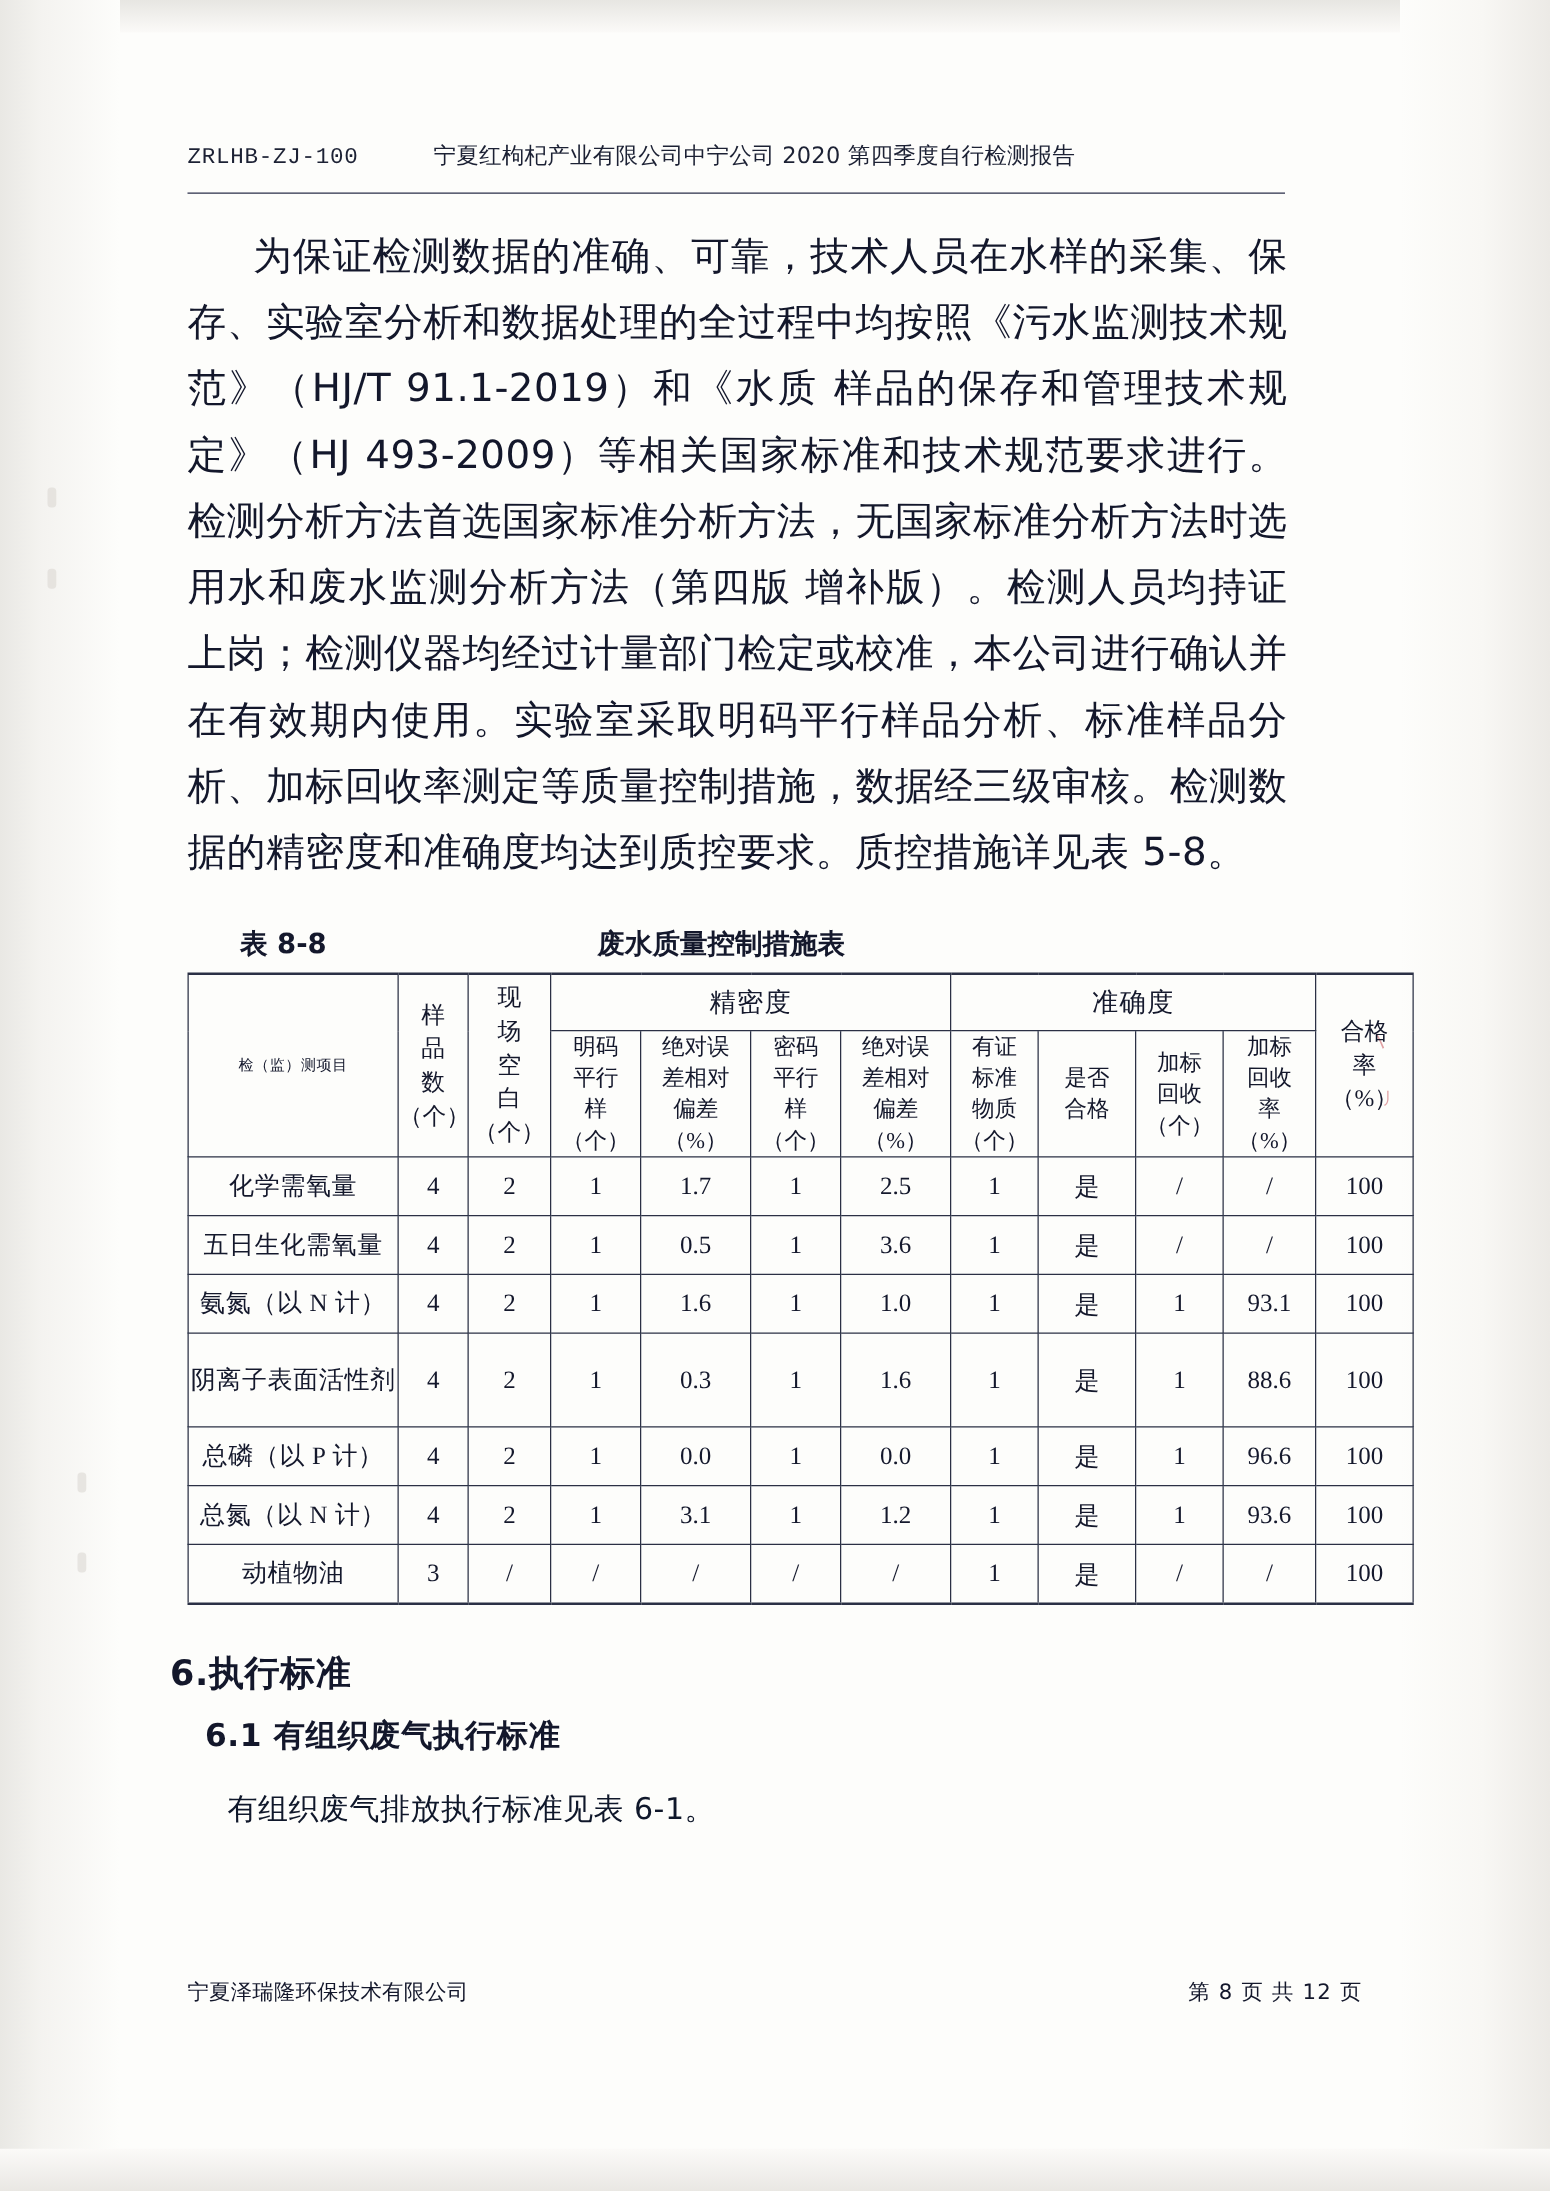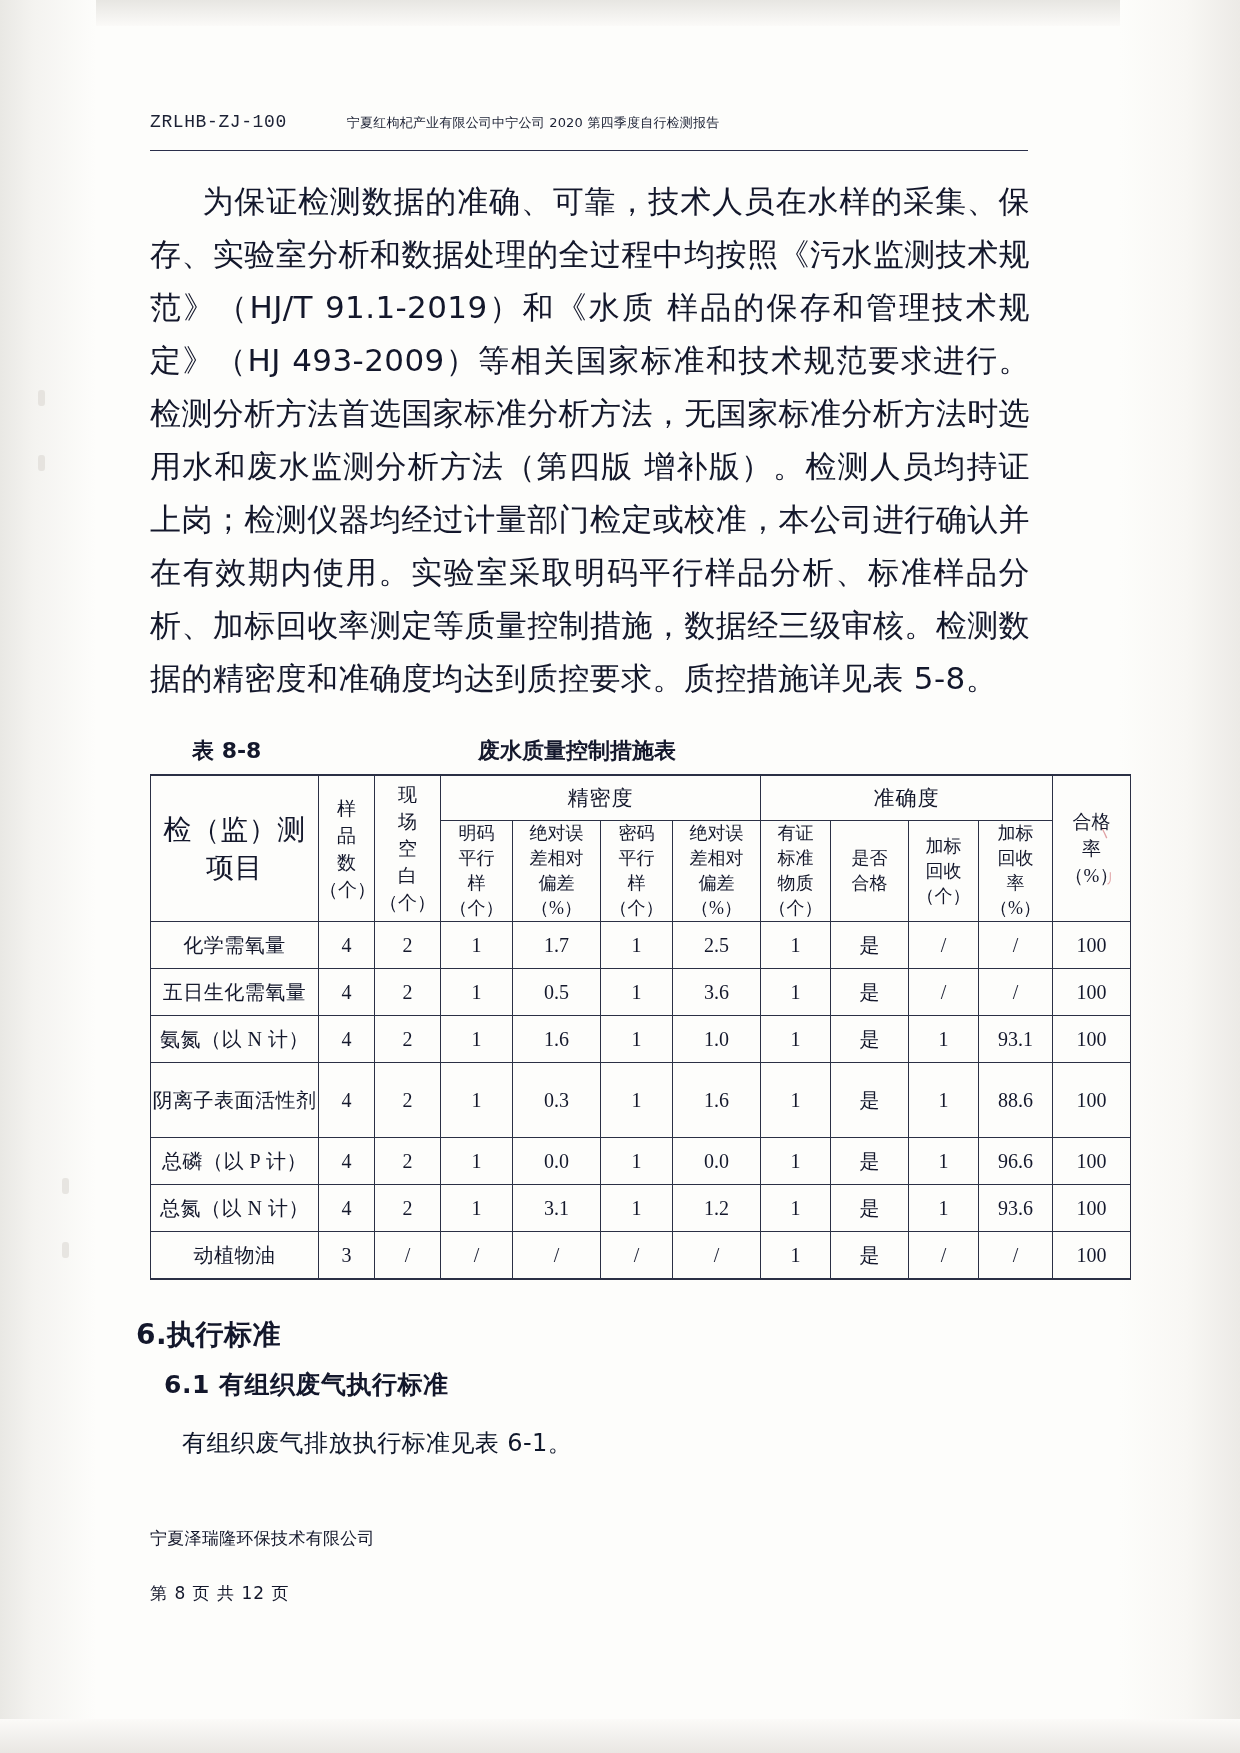--- a/index.html
+++ b/index.html
@@ -81,21 +81,21 @@
   }
   .doc-code {
     font-family: "Liberation Mono", "DejaVu Sans Mono", monospace;
     font-size: 18px;
     letter-spacing: .6px;
     color: #1c2134;
     white-space: nowrap;
   }
   .doc-title-line {
     font-family: "DejaVu Sans", "Liberation Sans", sans-serif;
-    font-size: 13px;
+    font-size: 18px;
     color: #1c2134;
     white-space: nowrap;
     letter-spacing: .2px;
   }
 
   
   .body-para {
     margin-top: 24px;
     font-size: 31px;
     line-height: 53px;
@@ -163,21 +163,21 @@
   }
   .vert-head {
     font-family: "Liberation Serif", "DejaVu Serif", serif;
     font-size: 19px;
     line-height: 27px;
     padding: 6px 0;
   }
   .vert-head span { display: block; }
   .item-head {
     font-family: "Liberation Serif", "DejaVu Serif", serif;
-    font-size: 28px;
+    font-size: 12px;
     letter-spacing: .5px;
   }
   .row-name {
     font-family: "Liberation Serif", "DejaVu Serif", serif;
     font-size: 20px;
     line-height: 30px;
     letter-spacing: .5px;
     padding: 6px 4px;
   }
   .cell {
@@ -218,21 +218,20 @@
     left: 150px;
     right: 150px;
     bottom: 148px;
     display: flex;
     justify-content: space-between;
     align-items: baseline;
     font-family: "DejaVu Sans", "Liberation Sans", sans-serif;
     font-size: 17px;
     color: #13172b;
     letter-spacing: .3px;
-    flex-direction: column;
   }
   .doc-footer .pageno { letter-spacing: 1px; margin-top: 32px; }
 </style>
 </head>
 <body>
 
 <div class="page">
 
   <div class="scan-edge-top"></div>
   <div class="scan-edge-left"></div>

